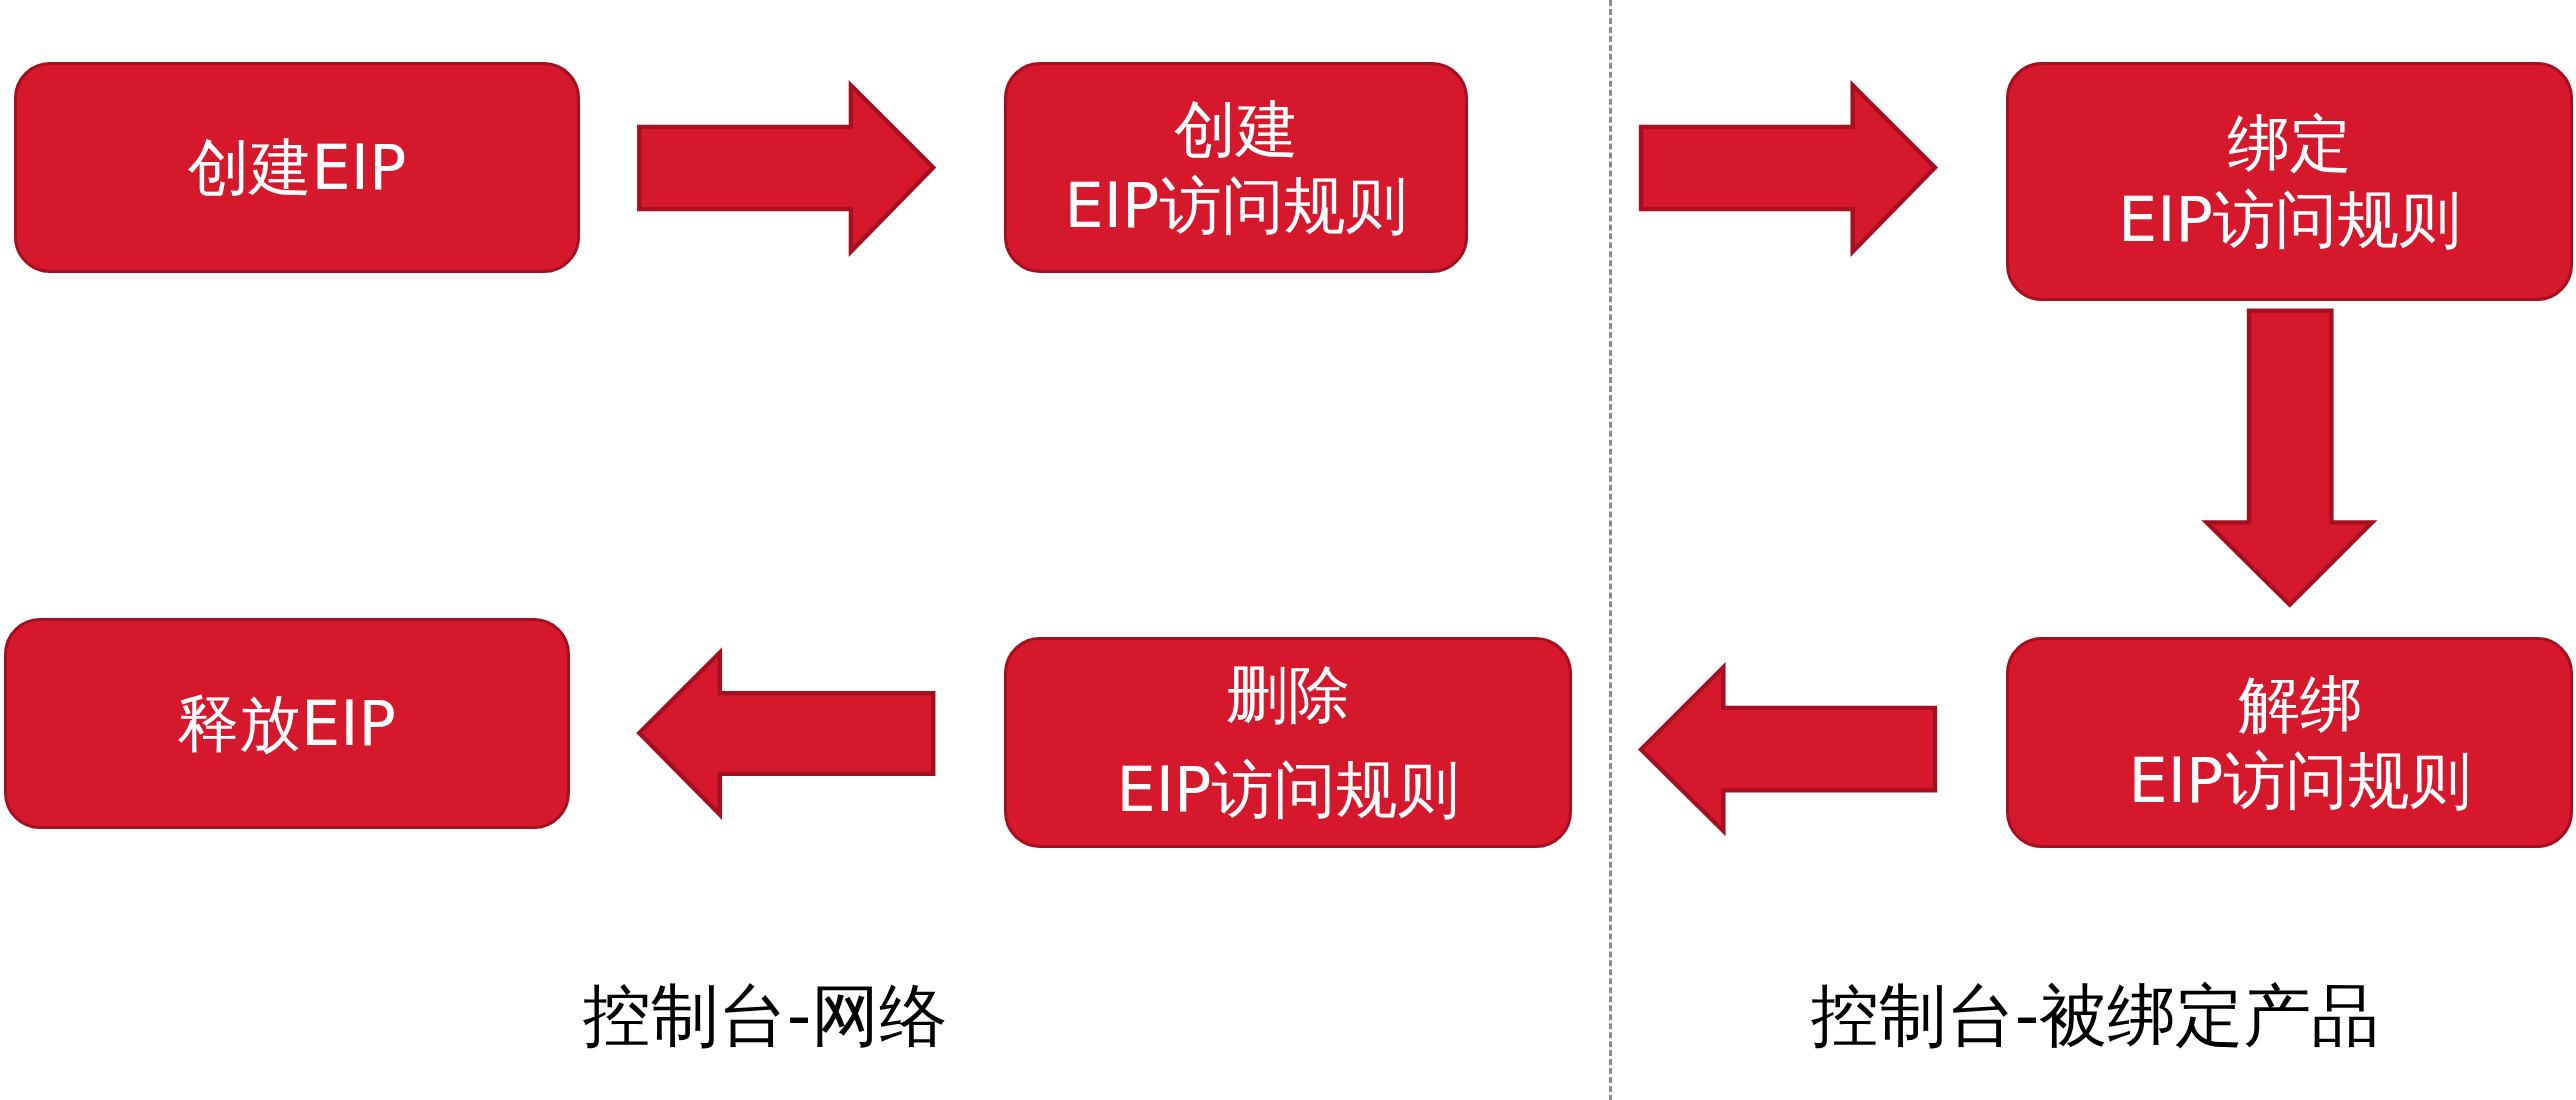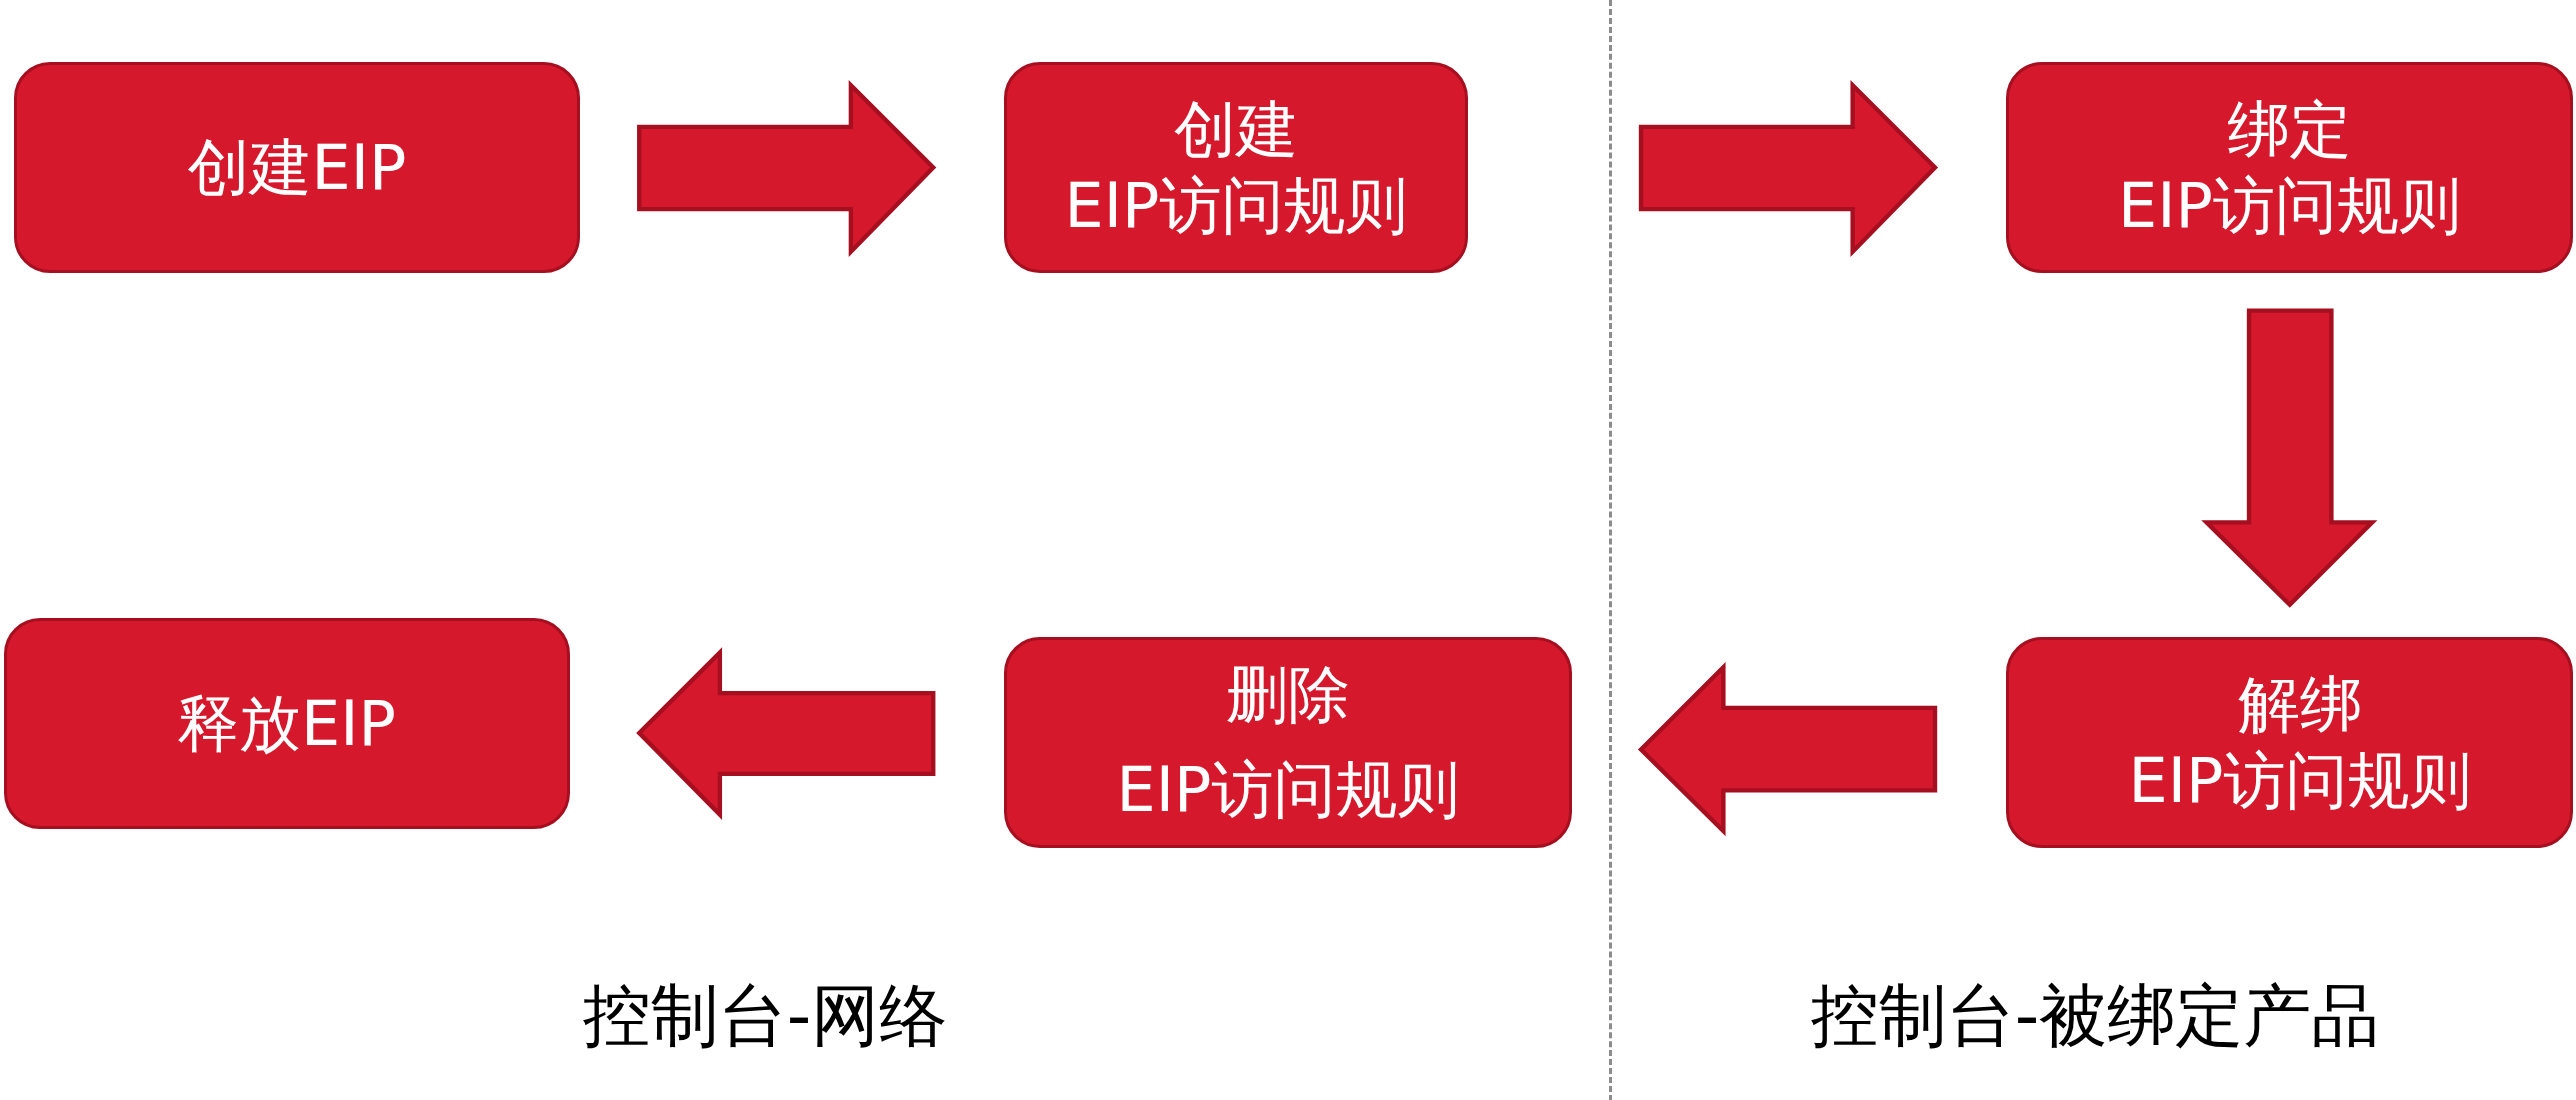--- a/index.html
+++ b/index.html
@@ -33,21 +33,21 @@
 
 <div class="box" style="left:14px; top:62px; width:566px; height:211px;">
   <span>创建EIP</span>
 </div>
 
 <div class="box" style="left:1004px; top:62px; width:464px; height:211px;">
   <span>创建</span>
   <span>EIP访问规则</span>
 </div>
 
-<div class="box" style="left:2006px; top:62px; width:567px; height:211px;">
+<div class="box" style="left:2006px; top:62px; width:567px; height:239px;">
   <span>绑定</span>
   <span>EIP访问规则</span>
 </div>
 
 <div class="box" style="left:2006px; top:637px; width:567px; height:211px;padding-left:21px;">
   <span>解绑</span>
   <span>EIP访问规则</span>
 </div>
 
 <div class="box" style="left:1004px; top:637px; width:568px; height:211px;gap:19px;">

